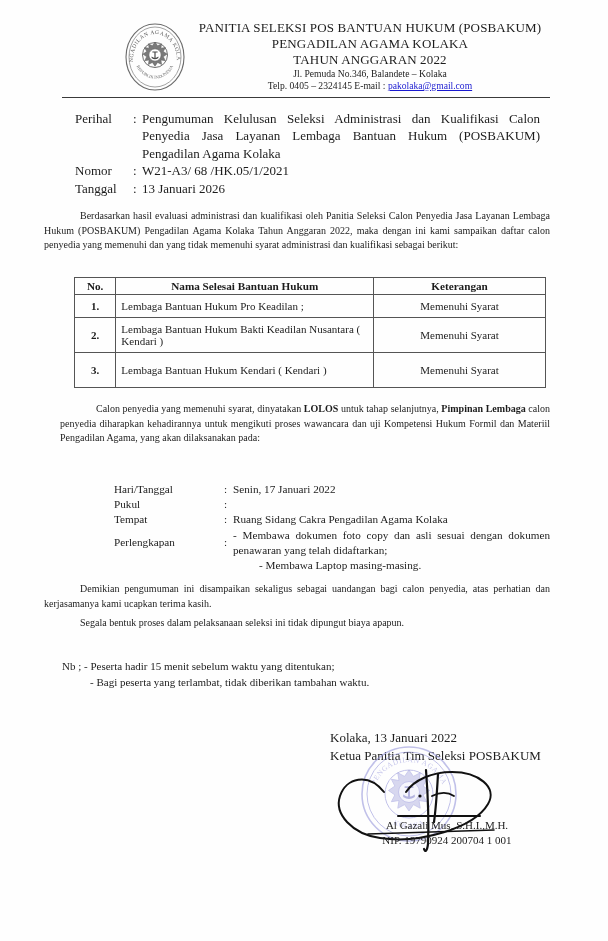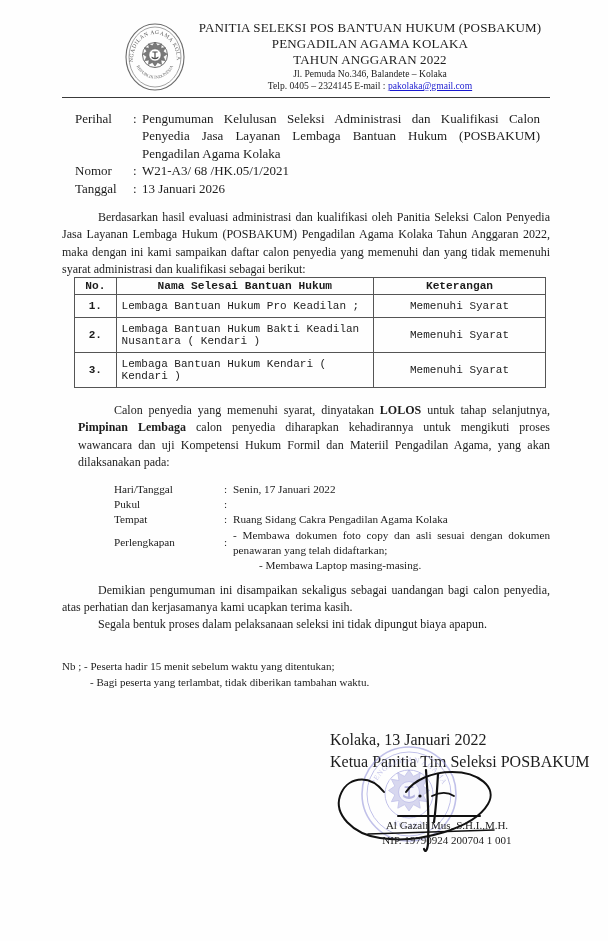--- a/index.html
+++ b/index.html
@@ -91,23 +91,23 @@
   .meta-value {
     flex: 1 1 auto;
     text-align: justify;
     text-align-last: left;
   }
   .meta-value.nojust { text-align: left; }
 
   
   .para {
     position: absolute;
-    left: 62px;
-    right: 58px;
-    font-size: 12px;
+    left: 44px;
+    right: 58px;
+    font-size: 10px;
     line-height: 1.45;
     text-align: justify;
     text-indent: 36px;
   }
   .para.p1 { top: 209px; }
   .para.p2 { top: 402px; margin-left: 16px; }
   .para.p3 { top: 582px; }
   .para.p4 { top: 616px; }
   .para b { font-weight: bold; }
 
@@ -121,21 +121,20 @@
   table.listing {
     border-collapse: collapse;
     width: 100%;
     font-size: 11px;
   }
   table.listing th,
   table.listing td {
     border: 1px solid #555;
     padding: 2px 5px;
     vertical-align: middle;
-    font-family: Liberation Mono, monospace;
   }
   table.listing thead th {
     text-align: center;
     font-weight: bold;
     font-size: 11.2px;
     padding: 2px 4px;
   }
   .col-no   { width: 32px; text-align: center; font-weight: bold; }
   .col-name { width: 268px; text-align: left; }
   .col-ket  { width: 172px; text-align: center; }
@@ -172,21 +171,21 @@
     line-height: 1.42;
   }
   .notes .n2 { padding-left: 28px; }
 
   
   .sig {
     position: absolute;
     left: 330px;
     top: 729px;
     width: 230px;
-    font-size: 16px;
+    font-size: 13px;
     line-height: 1.35;
   }
   .sig-line { white-space: nowrap; }
   .sig-names {
     position: absolute;
     left: 332px;
     top: 818px;
     width: 230px;
     font-size: 11px;
     line-height: 1.35;

